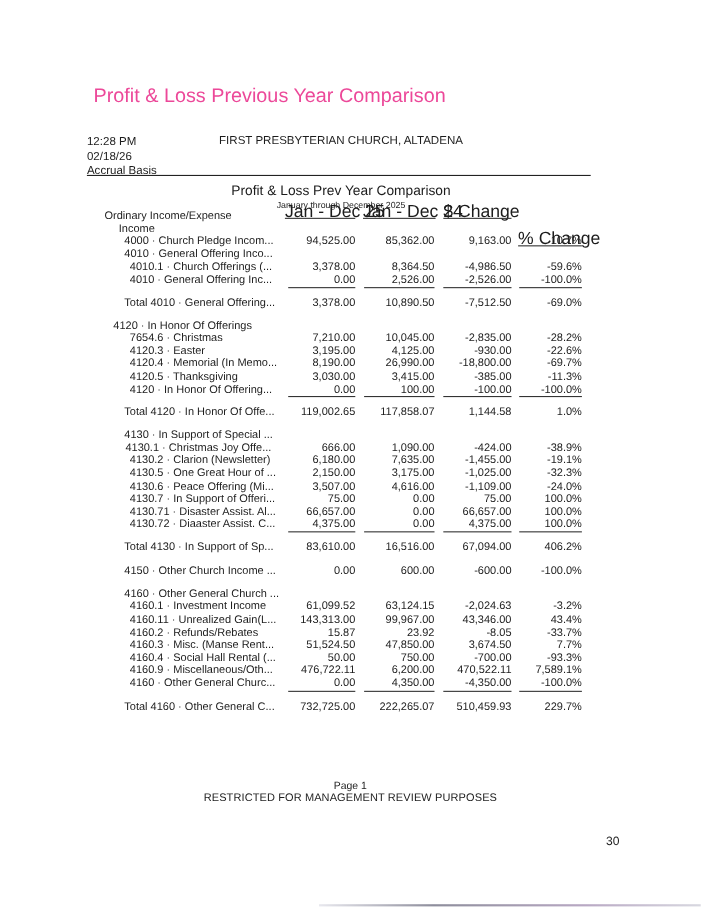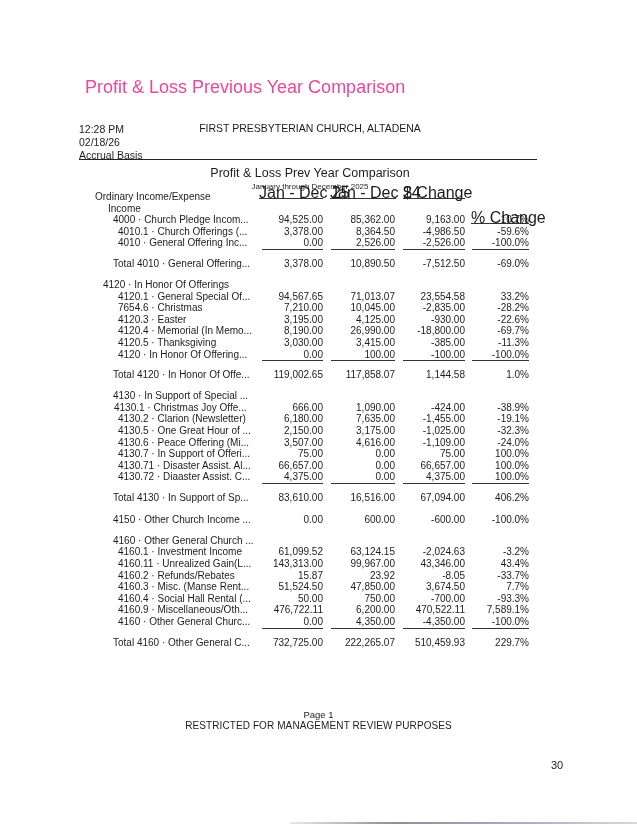--- a/index.html
+++ b/index.html
@@ -74,20 +74,23 @@
     </div>
 
   <div class="row">
       <span class="lbl" style="left: 113px;">4000 · Church Pledge Incom...</span>
       <span class="num c1">94,525.00</span>
       <span class="num c2">85,362.00</span>
       <span class="num c3">9,163.00</span>
       <span class="num c4">10.7%</span>
     </div>
   <div class="row">
+      <span class="lbl" style="left: 113px;">4010 · General Offering Inco...</span>
+    </div>
+  <div class="row">
       <span class="lbl" style="left: 118px;">4010.1 · Church Offerings (...</span>
       <span class="num c1">3,378.00</span>
       <span class="num c2">8,364.50</span>
       <span class="num c3">-4,986.50</span>
       <span class="num c4">-59.6%</span>
     </div>
   <div class="row">
       <span class="lbl" style="left: 118px;">4010 · General Offering Inc...</span>
       <span class="num c1">0.00</span>
       <span class="num c2">2,526.00</span>
@@ -107,27 +110,20 @@
       <span class="num c2">10,890.50</span>
       <span class="num c3">-7,512.50</span>
       <span class="num c4">-69.0%</span>
     </div>
   <div class="gap"></div>
 
   <div class="row">
       <span class="lbl" style="left: 103px;">4120 · In Honor Of Offerings</span>
     </div>
   <div class="row">
-      <span class="lbl" style="left: 118px;">4120.1 · General Special Of...</span>
-      <span class="num c1">94,567.65</span>
-      <span class="num c2">71,013.07</span>
-      <span class="num c3">23,554.58</span>
-      <span class="num c4">33.2%</span>
-    </div>
-  <div class="row">
       <span class="lbl" style="left: 118px;">7654.6 · Christmas</span>
       <span class="num c1">7,210.00</span>
       <span class="num c2">10,045.00</span>
       <span class="num c3">-2,835.00</span>
       <span class="num c4">-28.2%</span>
     </div>
   <div class="row">
       <span class="lbl" style="left: 118px;">4120.3 · Easter</span>
       <span class="num c1">3,195.00</span>
       <span class="num c2">4,125.00</span>

